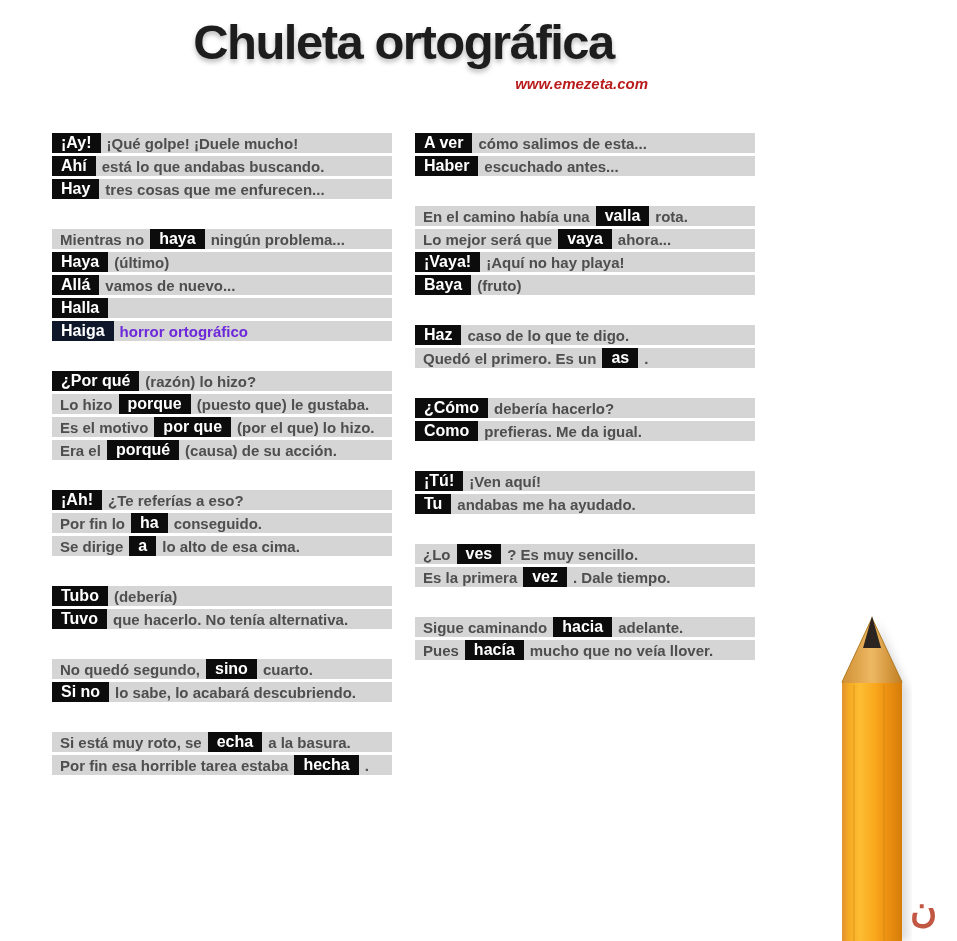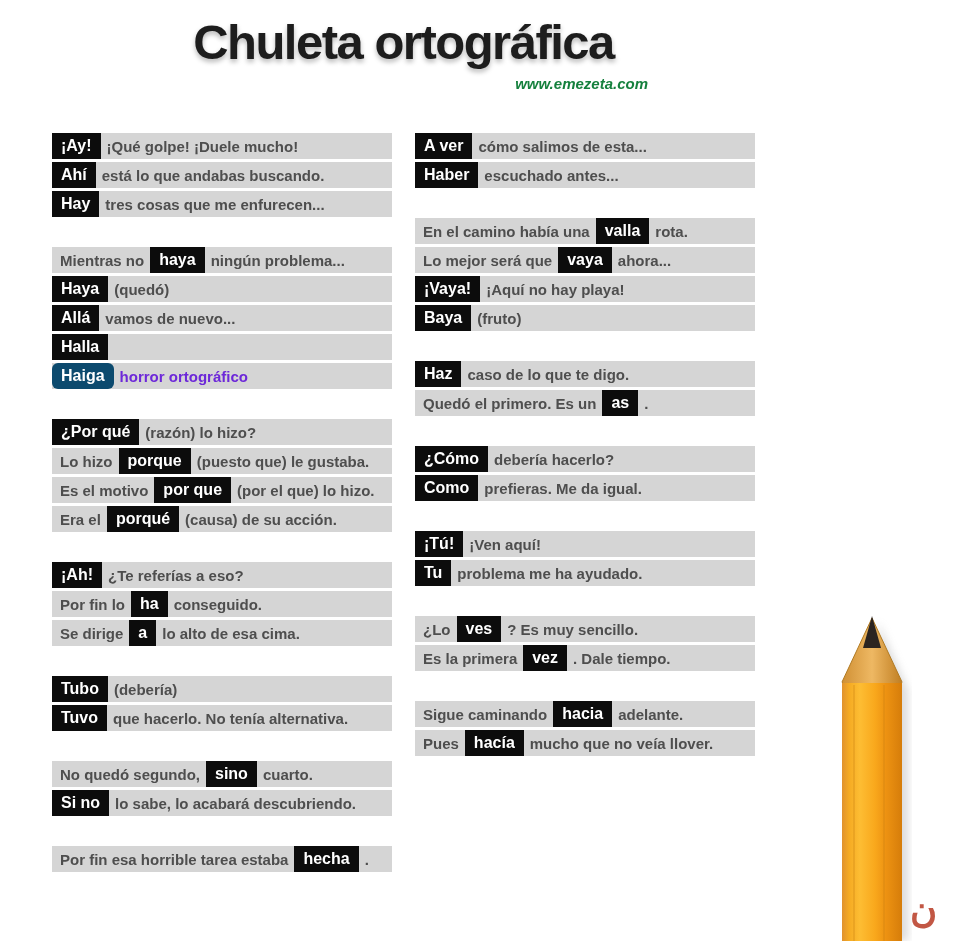--- a/index.html
+++ b/index.html
@@ -19,32 +19,32 @@
     letter-spacing: -1.5px;
     color: #1d1d1d;
     text-shadow: 0 3px 5px rgba(0,0,0,0.28);
   }
   .site-credit {
     position: absolute; top: 61px; left: 0; width: 648px;
     text-align: right;
     font-style: italic;
     font-weight: 700;
     font-size: 15px;
-    color: #15803d;
+    color: #b91c1c;
   }
   
   .columns {
     position: absolute; top: 133px; left: 52px; width: 703px;
     display: flex; gap: 23px;
   }
   .col { flex: 0 0 340px; width: 340px; }
   .group { margin-bottom: 30px; }
   .group:last-child { margin-bottom: 7px; }
   .row {
-    height: 26px;
+    height: 20px;
     background: #d5d5d5;
     margin-bottom: 3px;
     display: flex;
     align-items: stretch;
     gap: 6px;
     font-size: 15px;
     font-weight: 700;
     color: #4e4e4e;
     white-space: nowrap;
     overflow: hidden;
@@ -52,21 +52,21 @@
   .row > .text { align-self: center; }
   .row > .text:first-child { margin-left: 8px; }
   .chip, .chip-error {
     display: flex; align-items: center;
     padding: 0 9px;
     background: #0c0c0c;
     color: #ffffff;
     font-size: 16px;
     font-weight: 700;
   }
-  .chip-error { background: #0c4a6e; border-radius: 6px; }
+  .chip-error { background: #0f172a; }
   .text-error { align-self: center; color: #6d28d9; }
   
   .pencil { position: absolute; top: 612px; left: 834px; }
   
   .logo-glyph {
     position: absolute; top: 886px; left: 910px;
     font-size: 37px; line-height: 1.3;
     font-weight: 700;
     color: #c25744;
   }
@@ -96,21 +96,21 @@
         </div>
       </div>
       <div class="group">
         <div class="row">
           <span class="text">Mientras no</span>
           <span class="chip">haya</span>
           <span class="text">ningún problema...</span>
         </div>
         <div class="row">
           <span class="chip">Haya</span>
-          <span class="text">(quedó)</span>
+          <span class="text">(último)</span>
         </div>
         <div class="row">
           <span class="chip">Allá</span>
           <span class="text">vamos de nuevo...</span>
         </div>
         <div class="row">
           <span class="chip">Halla</span>
         </div>
         <div class="row">
           <span class="chip-error">Haiga</span>
@@ -170,20 +170,25 @@
           <span class="chip">sino</span>
           <span class="text">cuarto.</span>
         </div>
         <div class="row">
           <span class="chip">Si no</span>
           <span class="text">lo sabe, lo acabará descubriendo.</span>
         </div>
       </div>
       <div class="group">
         <div class="row">
+          <span class="text">Si está muy roto, se</span>
+          <span class="chip">echa</span>
+          <span class="text">a la basura.</span>
+        </div>
+        <div class="row">
           <span class="text">Por fin esa horrible tarea estaba</span>
           <span class="chip">hecha</span>
           <span class="text">.</span>
         </div>
       </div>
     </div>
   <div class="col" id="col-right">
       <div class="group">
         <div class="row">
           <span class="chip">A ver</span>
@@ -235,21 +240,21 @@
           <span class="text">prefieras. Me da igual.</span>
         </div>
       </div>
       <div class="group">
         <div class="row">
           <span class="chip">¡Tú!</span>
           <span class="text">¡Ven aquí!</span>
         </div>
         <div class="row">
           <span class="chip">Tu</span>
-          <span class="text">problema me ha ayudado.</span>
+          <span class="text">andabas me ha ayudado.</span>
         </div>
       </div>
       <div class="group">
         <div class="row">
           <span class="text">¿Lo</span>
           <span class="chip">ves</span>
           <span class="text">? Es muy sencillo.</span>
         </div>
         <div class="row">
           <span class="text">Es la primera</span>

